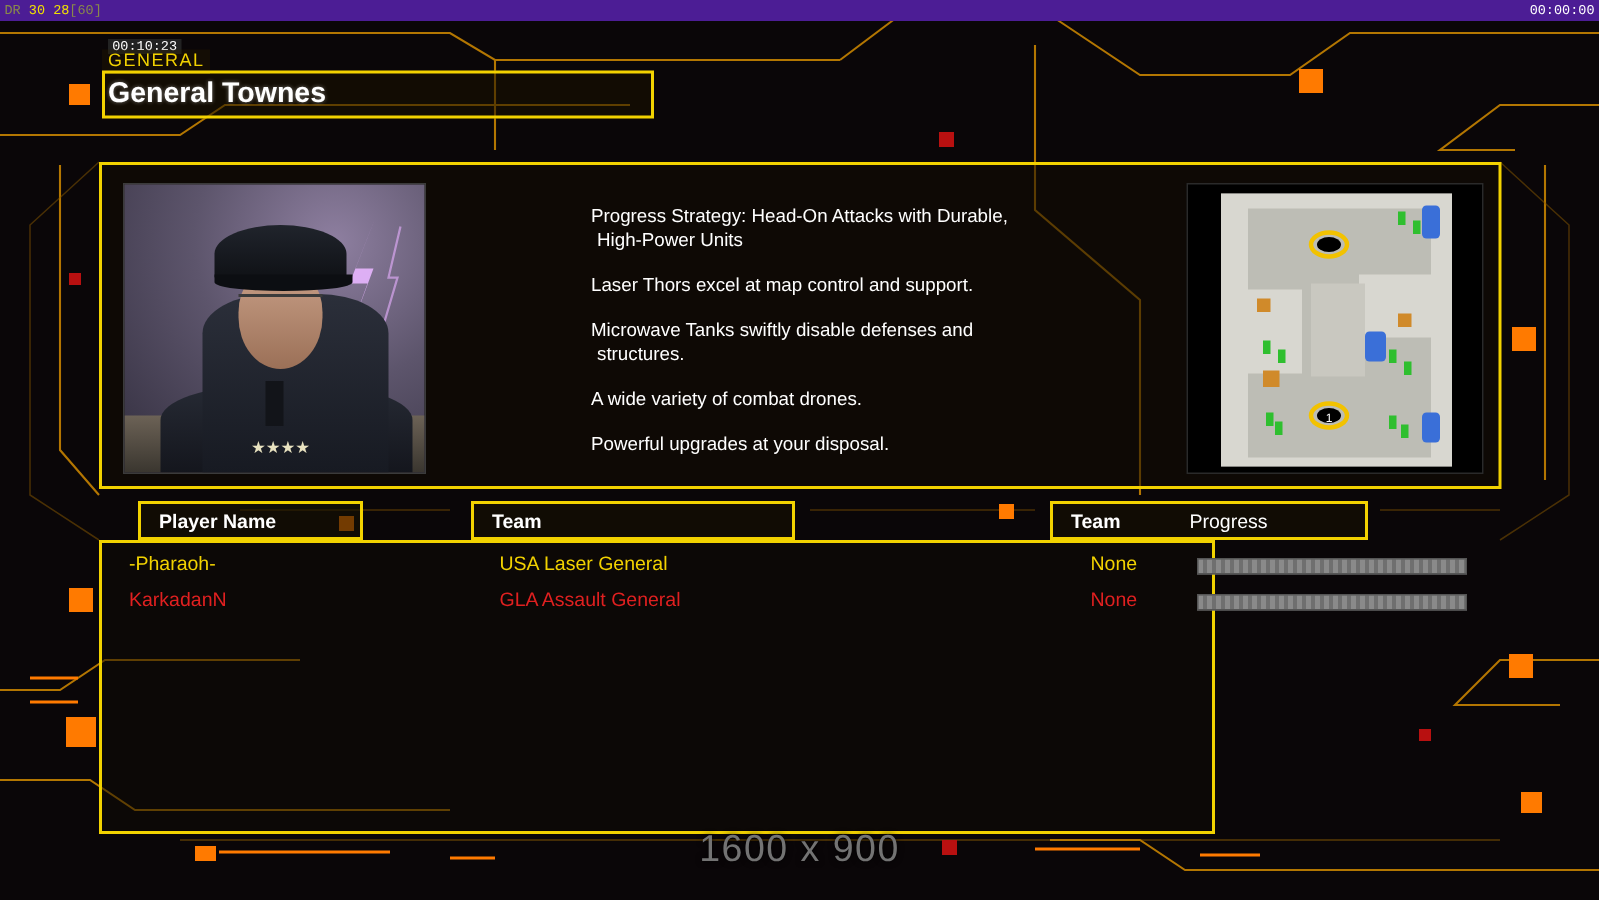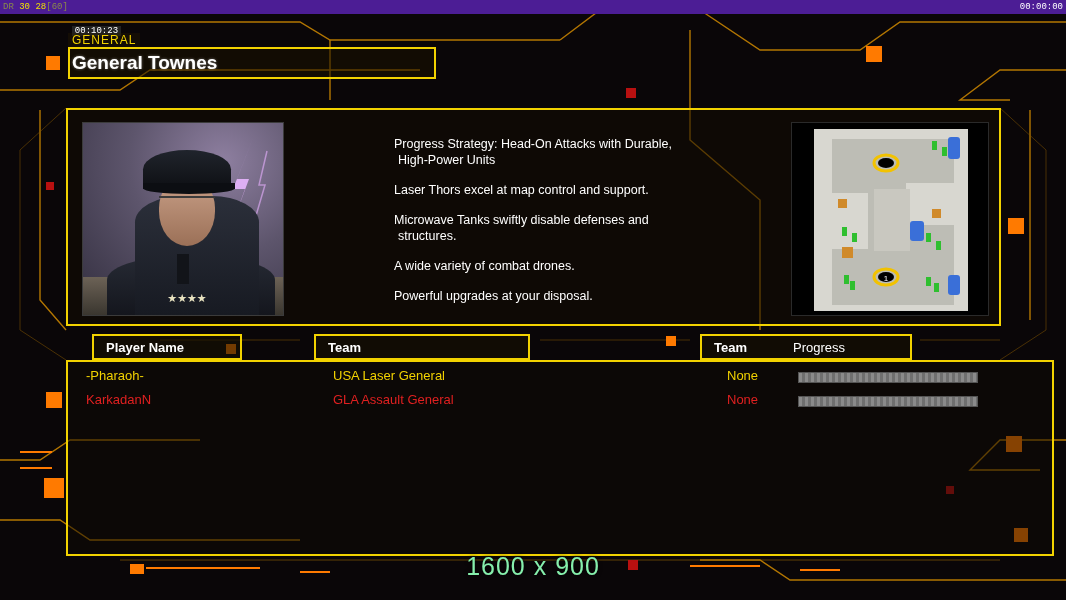--- a/index.html
+++ b/index.html
@@ -106,36 +106,36 @@
     height:26px; display:flex; align-items:center;
   }
   .hdr-name { left:68px; top:334px; width:150px;margin-left:24px; }
   .hdr-army { left:314px; top:334px; width:216px; }
   .hdr-team { left:700px; top:334px; width:212px; }
   .hdr-name span, .hdr-army span { color:#fff; font-size:13px; font-weight:bold; padding-left:12px; }
   .hdr-team .t1 { color:#fff; font-size:13px; font-weight:bold; padding-left:12px; }
   .hdr-team .t2 { color:#fff; font-size:13px; font-weight:normal; padding-left:46px; }
 
   .players-box {
-    position:absolute; left:66px; top:360px; width:988px; height:196px;
+    position:absolute; left:66px; top:360px; width:744px; height:196px;
     border:2px solid #f2d200; background:rgba(14,9,3,.5);
   }
   .prow { position:absolute; left:0; width:100%; height:22px; }
   .prow .pname { position:absolute; left:18px; font-size:13px; }
   .prow .parmy { position:absolute; left:265px; font-size:13px; }
   .prow .pteam { position:absolute; left:659px; font-size:13px; }
   .prow .pbar  { position:absolute; left:730px; top:4px; width:180px; height:11px;
                  background:#7d7d7d;
                  background-image: repeating-linear-gradient(90deg,#8a8a8a 0 3px,#6f6f6f 3px 6px);
                  border:1px solid #555; }
 
   
   .reso {
     position:absolute; left:0; top:552px; width:1066px; text-align:center;
-    color:#86efac; font-size:25px; letter-spacing:1px;
+    color:#737373; font-size:25px; letter-spacing:1px;
     text-shadow: 0 0 4px rgba(0,0,0,.9);
   }
 </style>
 </head>
 <body>
 
 <div id="screen">
 
   <svg class="bg-svg" viewBox="0 0 1066 600">
     <g stroke="#d18a00" stroke-width="1.4" fill="none" opacity="0.85">

